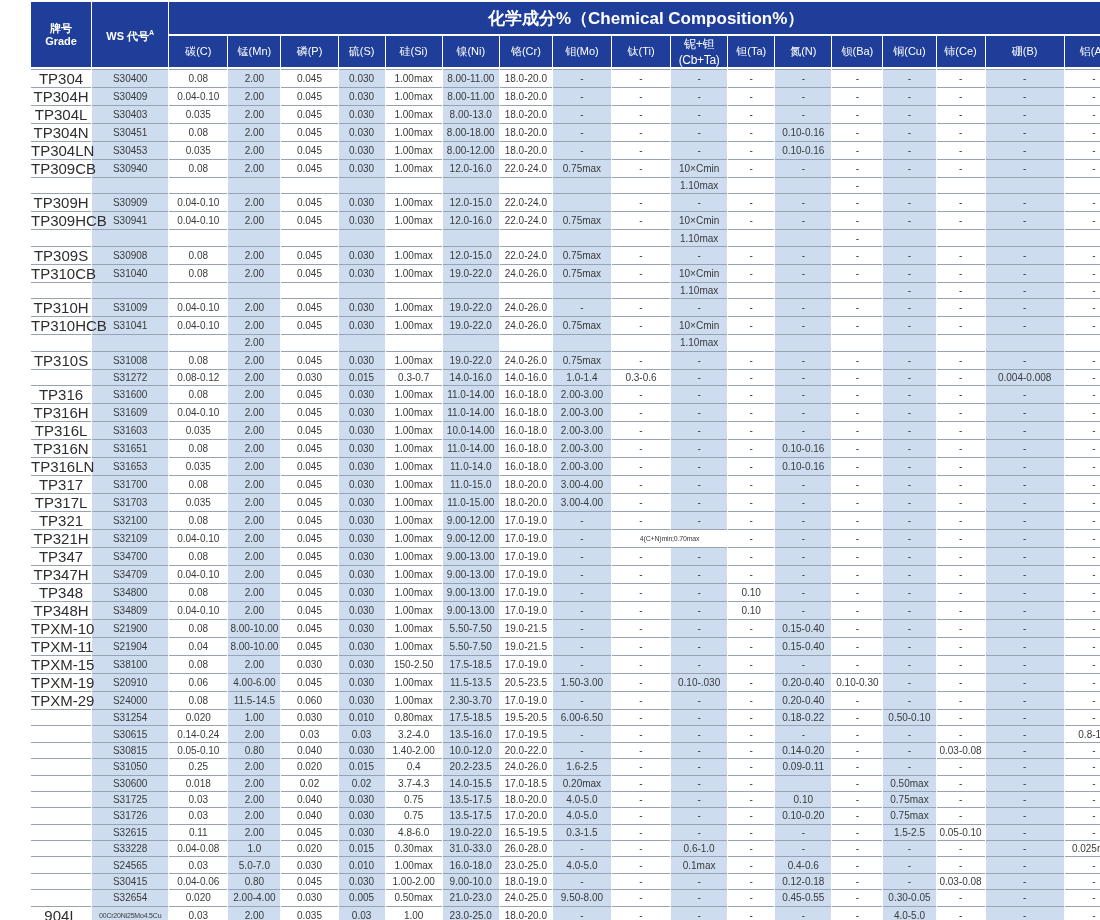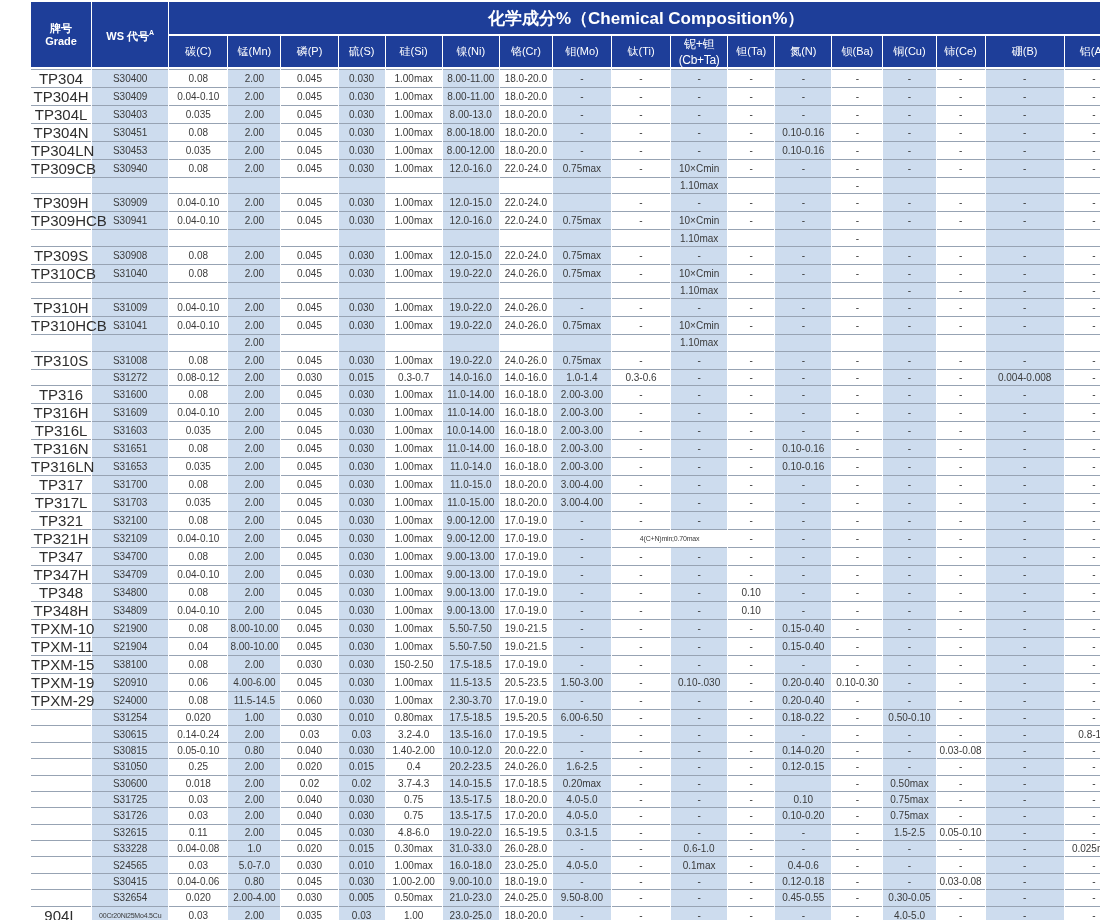--- a/index.html
+++ b/index.html
@@ -940,21 +940,21 @@
           <td class="sh">2.00</td>
           <td>0.020</td>
           <td class="sh">0.015</td>
           <td>0.4</td>
           <td class="sh">20.2-23.5</td>
           <td>24.0-26.0</td>
           <td class="sh">1.6-2.5</td>
           <td>-</td>
           <td class="sh">-</td>
           <td>-</td>
-          <td class="sh">0.12-0.15</td>
+          <td class="sh">0.09-0.11</td>
           <td>-</td>
           <td class="sh">-</td>
           <td>-</td>
           <td class="sh">-</td>
           <td>-</td>
         </tr>
         <tr>
           <td class="grade"></td>
           <td class="sh">S30600</td>
           <td>0.018</td>

